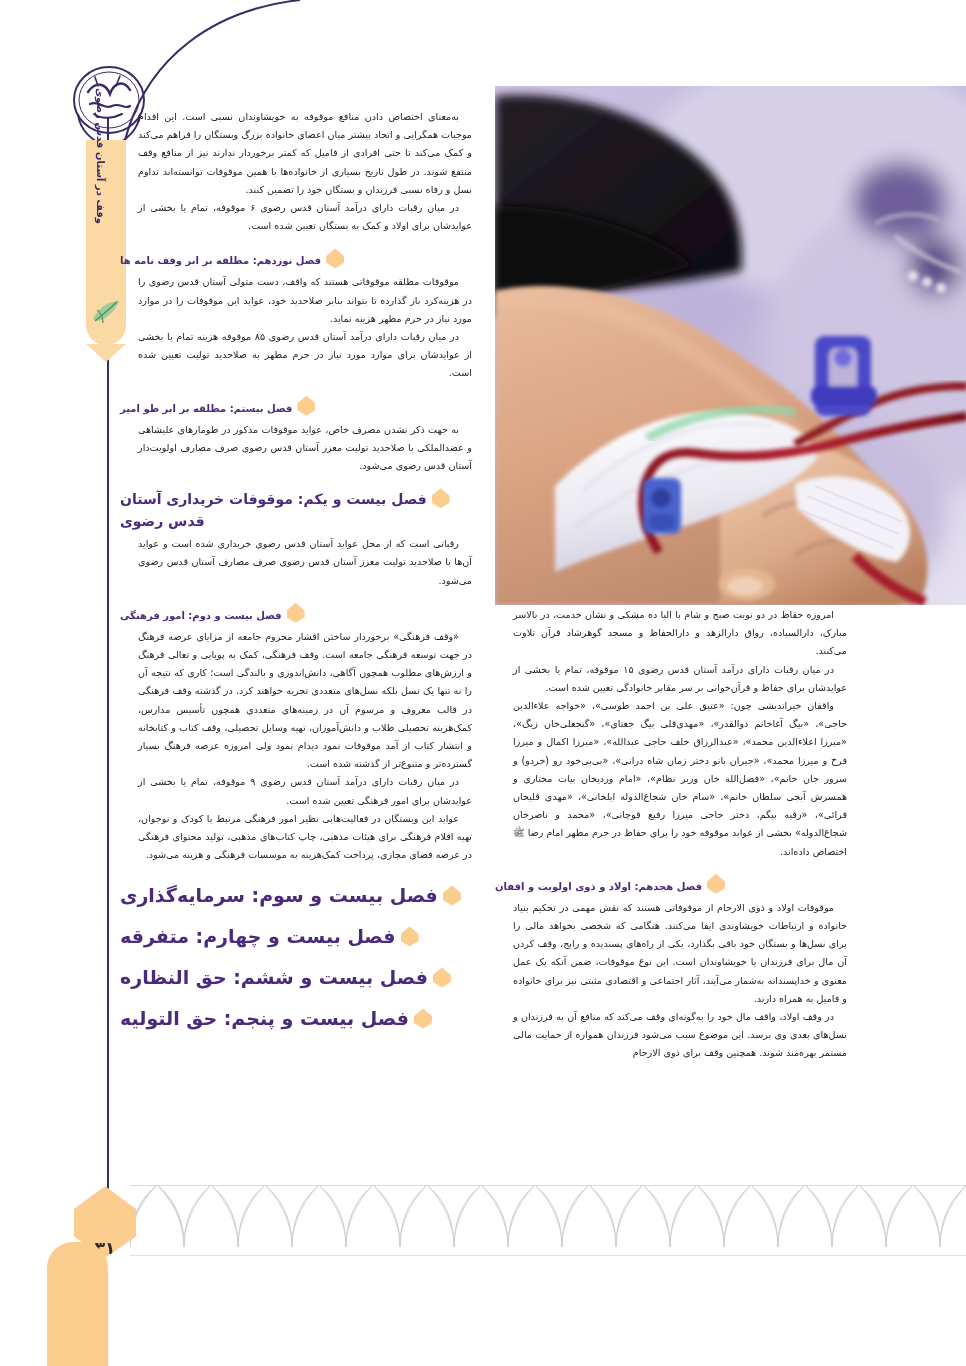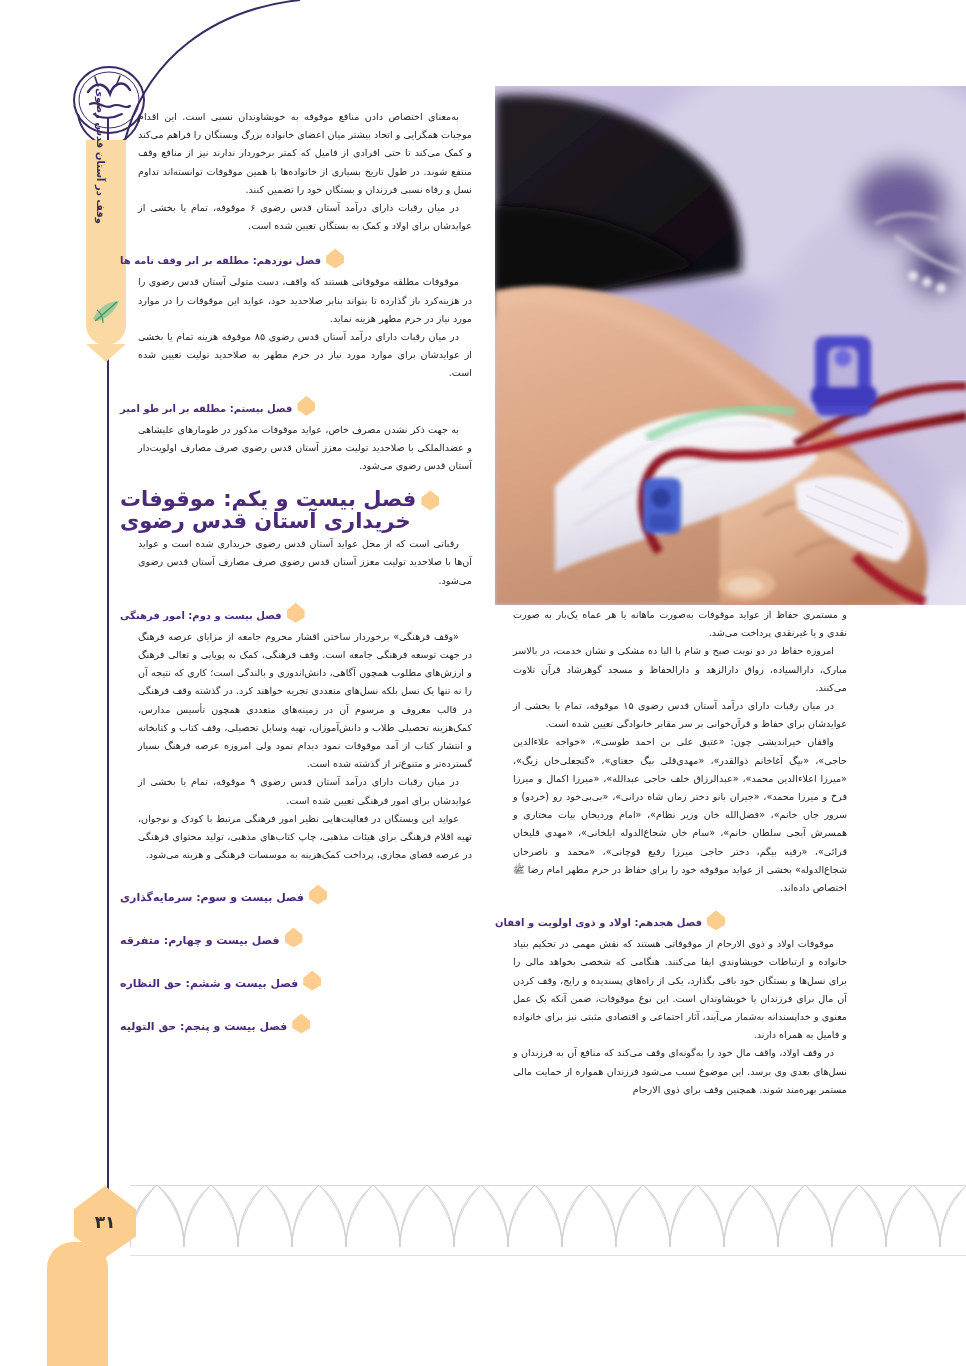--- a/index.html
+++ b/index.html
@@ -58,33 +58,33 @@
   p{margin:0 0 0 18px;text-indent:13px;text-align:justify;}
   p.noind{text-indent:0;}
 
   
   .heading{
     position:relative;font-weight:bold;color:#4b2a7b;
     text-align:left;direction:rtl;
     font-size:10px;line-height:19px;
     margin:13px 0 3px 0;padding-right:0;
   }
-  .heading.big{font-size:21px;line-height:22px;}
+  .heading.big{font-size:14px;line-height:22px;}
   .bullet{
     display:inline-block;width:18px;height:20px;vertical-align:-4px;
     margin-left:5px;
     background:#fbcd8e;
     clip-path:polygon(50% 0%,100% 38%,100% 72%,50% 100%,0% 72%,0% 38%);
   }
   .heading-txt{display:inline;}
 
   
   .chapter-line{
     position:relative;text-align:left;font-weight:bold;color:#4b2a7b;
-    font-size:11px;line-height:20px;margin:20px 0 0 0;
+    font-size:19px;line-height:20px;margin:20px 0 0 0;
   }
 
   
   .photo{
     position:absolute;left:495px;top:86px;width:471px;height:519px;
     overflow:hidden;background:#120f12;
   }
   .photo svg{display:block;width:100%;height:100%;}
 
   
@@ -97,21 +97,21 @@
   }
   .footer-rule2{
     position:absolute;left:130px;top:1255px;width:836px;height:1px;background:#e2e2e6;
   }
 
   
   .pagenum{
     position:absolute;left:74px;top:1186px;width:62px;height:72px;
     background:#fbcd8e;
     clip-path:polygon(50% 0%,100% 32%,100% 70%,50% 100%,0% 70%,0% 32%);
-    display:flex;align-items:center;justify-content:center;
+    display:flex;align-items:flex-end;justify-content:center;
     font-size:17px;font-weight:bold;color:#2b2b2b;
   }
   .corner-block{
     position:absolute;left:47px;top:1242px;width:61px;height:124px;
     background:#fbcd8e;border-radius:26px 26px 0 0;
   }
 </style>
 </head>
 <body>
 
@@ -297,21 +297,20 @@
     </div>
     <div class="chapter-line">
       <span class="bullet"></span><span>فصل بیست و ششم: حق النظاره</span>
     </div>
     <div class="chapter-line">
       <span class="bullet"></span><span>فصل بیست و پنجم: حق التولیه</span>
     </div>
   </div>
 
   <div class="col col-right">
-    <p class="noind">و مستمری حفاظ از عواید موقوفات به‌صورت ماهانه یا هر عماه یک‌بار به صورت نقدی و یا غیرنقدی پرداخت می‌شد.</p>
     <p>امروزه حفاظ در دو نوبت صبح و شام با البا ده مشکی و نشان خدمت، در بالاسر مبارک، دارالسیاده، رواق دارالزهد و دارالحفاظ و مسجد گوهرشاد قرآن تلاوت می‌کنند.</p>
     <p>در میان رقبات دارای درآمد آستان قدس رضوی ۱۵ موقوفه، تمام یا بخشی از عوایدشان برای حفاظ و قرآن‌خوانی بر سر مقابر خانوادگی تعیین شده است.</p>
 
     <p><span>واقفان خیراندیشی چون:</span><span id="donors-slot"> «عتیق علی بن احمد طوسی»، «خواجه علاءالدین حاجی»، «بیگ آغاخانم ذوالقدر»، «مهدی‌قلی بیگ جغتای»، «گنجعلی‌خان زیگ»، «میرزا اعلاءالدین محمد»، «عبدالرزاق خلف حاجی عبدالله»، «میرزا اکمال و میرزا فرخ و میرزا محمد»، «جیران بانو دختر زمان شاه درانی»، «بی‌بی‌خود رو (خردو) و سرور جان خانم»، «فضل‌الله خان وزیر نظام»، «امام وردیخان بیات مختاری و همسرش آبجی سلطان خانم»، «سام خان شجاع‌الدوله ایلخانی»، «مهدی قلیخان قرائی»، «رقیه بیگم، دختر حاجی میرزا رفیع قوچانی»، «محمد و ناصرخان شجاع‌الدوله» </span><span>بخشی از عواید موقوفه خود را برای حفاظ در حرم مطهر امام رضا ﷺ اختصاص داده‌اند.</span></p>
 
     <div class="heading">
       <span class="bullet"></span><span class="heading-txt">فصل هجدهم: اولاد و ذوی اولویت و اقفان</span>
     </div>
     <p>موقوفات اولاد و ذوی الارحام از موقوفاتی هستند که نقش مهمی در تحکیم بنیاد خانواده و ارتباطات خویشاوندی ایفا می‌کنند. هنگامی که شخصی بخواهد مالی را برای نسل‌ها و بستگان خود باقی بگذارد، یکی از راه‌های پسندیده و رایج، وقف کردن آن مال برای فرزندان یا خویشاوندان است. این نوع موقوفات، ضمن آنکه یک عمل معنوی و خداپسندانه به‌شمار می‌آیند، آثار اجتماعی و اقتصادی مثبتی نیز برای خانواده و فامیل به همراه دارند.</p>
     <p>در وقف اولاد، واقف مال خود را به‌گونه‌ای وقف می‌کند که منافع آن به فرزندان و نسل‌های بعدی وی برسد. این موضوع سبب می‌شود فرزندان همواره از حمایت مالی مستمر بهره‌مند شوند. همچنین وقف برای ذوی الارحام</p>

